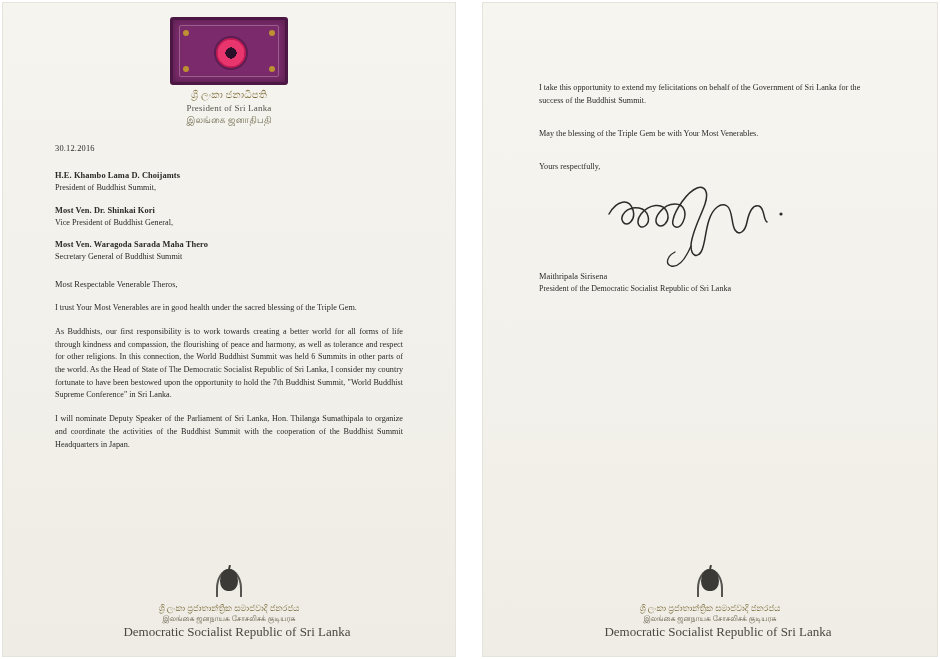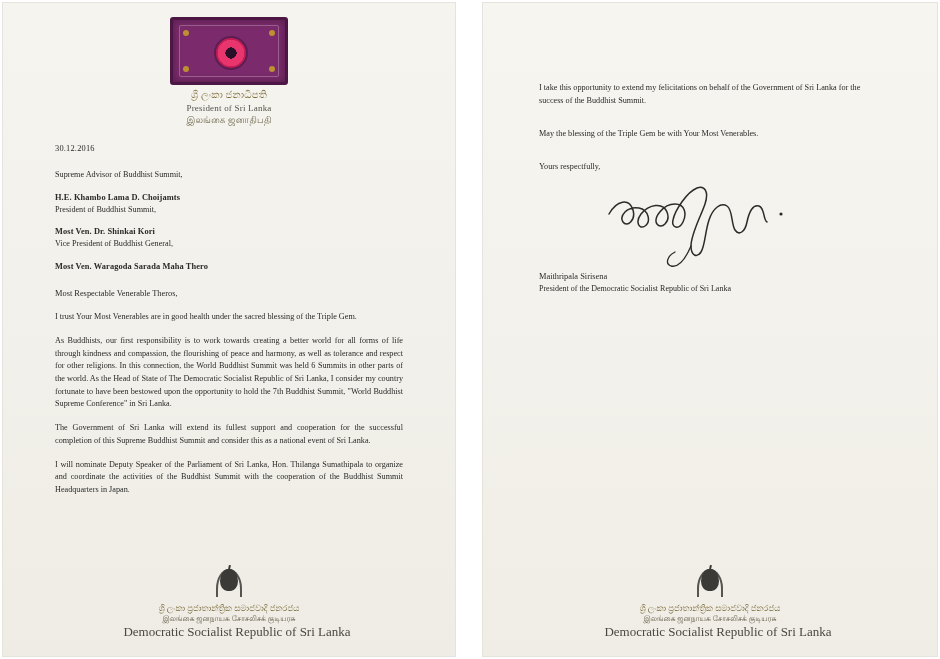--- a/index.html
+++ b/index.html
@@ -221,39 +221,38 @@
       </div>
       <div class="lh-line lh-sinhala">ශ්‍රී ලංකා ජනාධිපති</div>
       <div class="lh-line lh-eng">President of Sri Lanka</div>
       <div class="lh-line lh-tamil">இலங்கை ஜனாதிபதி</div>
     </div>
 
     <div class="letter-body">
       <div class="date-line">30.12.2016</div>
 
       <div class="addressee">
-        <div class="addr-title">Supreme Advisor of Buddhist Summit,</div>
       </div>
       <div class="addressee">
         <div class="addr-name">H.E. Khambo Lama D. Choijamts</div>
         <div class="addr-title">President of Buddhist Summit,</div>
       </div>
       <div class="addressee">
         <div class="addr-name">Most Ven. Dr. Shinkai Kori</div>
         <div class="addr-title">Vice President of Buddhist General,</div>
       </div>
       <div class="addressee">
         <div class="addr-name">Most Ven. Waragoda Sarada Maha Thero</div>
+        <div class="addr-title">Secretary General of Buddhist Summit</div>
       </div>
 
       <div class="salutation">Most Respectable Venerable Theros,</div>
 
       <div class="para">I trust Your Most Venerables are in good health under the sacred blessing of the Triple Gem.</div>
       <div class="para">As Buddhists, our first responsibility is to work towards creating a better world for all forms of life through kindness and compassion, the flourishing of peace and harmony, as well as tolerance and respect for other religions. In this connection, the World Buddhist Summit was held 6 Summits in other parts of the world. As the Head of State of The Democratic Socialist Republic of Sri Lanka, I consider my country fortunate to have been bestowed upon the opportunity to hold the 7th Buddhist Summit, "World Buddhist Supreme Conference" in Sri Lanka.</div>
-      <div class="para">The Government of Sri Lanka will extend its fullest support and cooperation for the successful completion of this Supreme Buddhist Summit and consider this as a national event of Sri Lanka.</div>
       <div class="para">I will nominate Deputy Speaker of the Parliament of Sri Lanka, Hon. Thilanga Sumathipala to organize and coordinate the activities of the Buddhist Summit with the cooperation of the Buddhist Summit Headquarters in Japan.</div>
     </div>
 
     <div class="footer-crest">
       <div class="crest">
         <div class="arc"></div>
         <div class="lion"></div>
       </div>
       <div class="ft-line ft-sinhala">ශ්‍රී ලංකා ප්‍රජාතාන්ත්‍රික සමාජවාදී ජනරජය</div>
       <div class="ft-line ft-tamil">இலங்கை ஜனநாயக சோசலிசக் குடியரசு</div>

